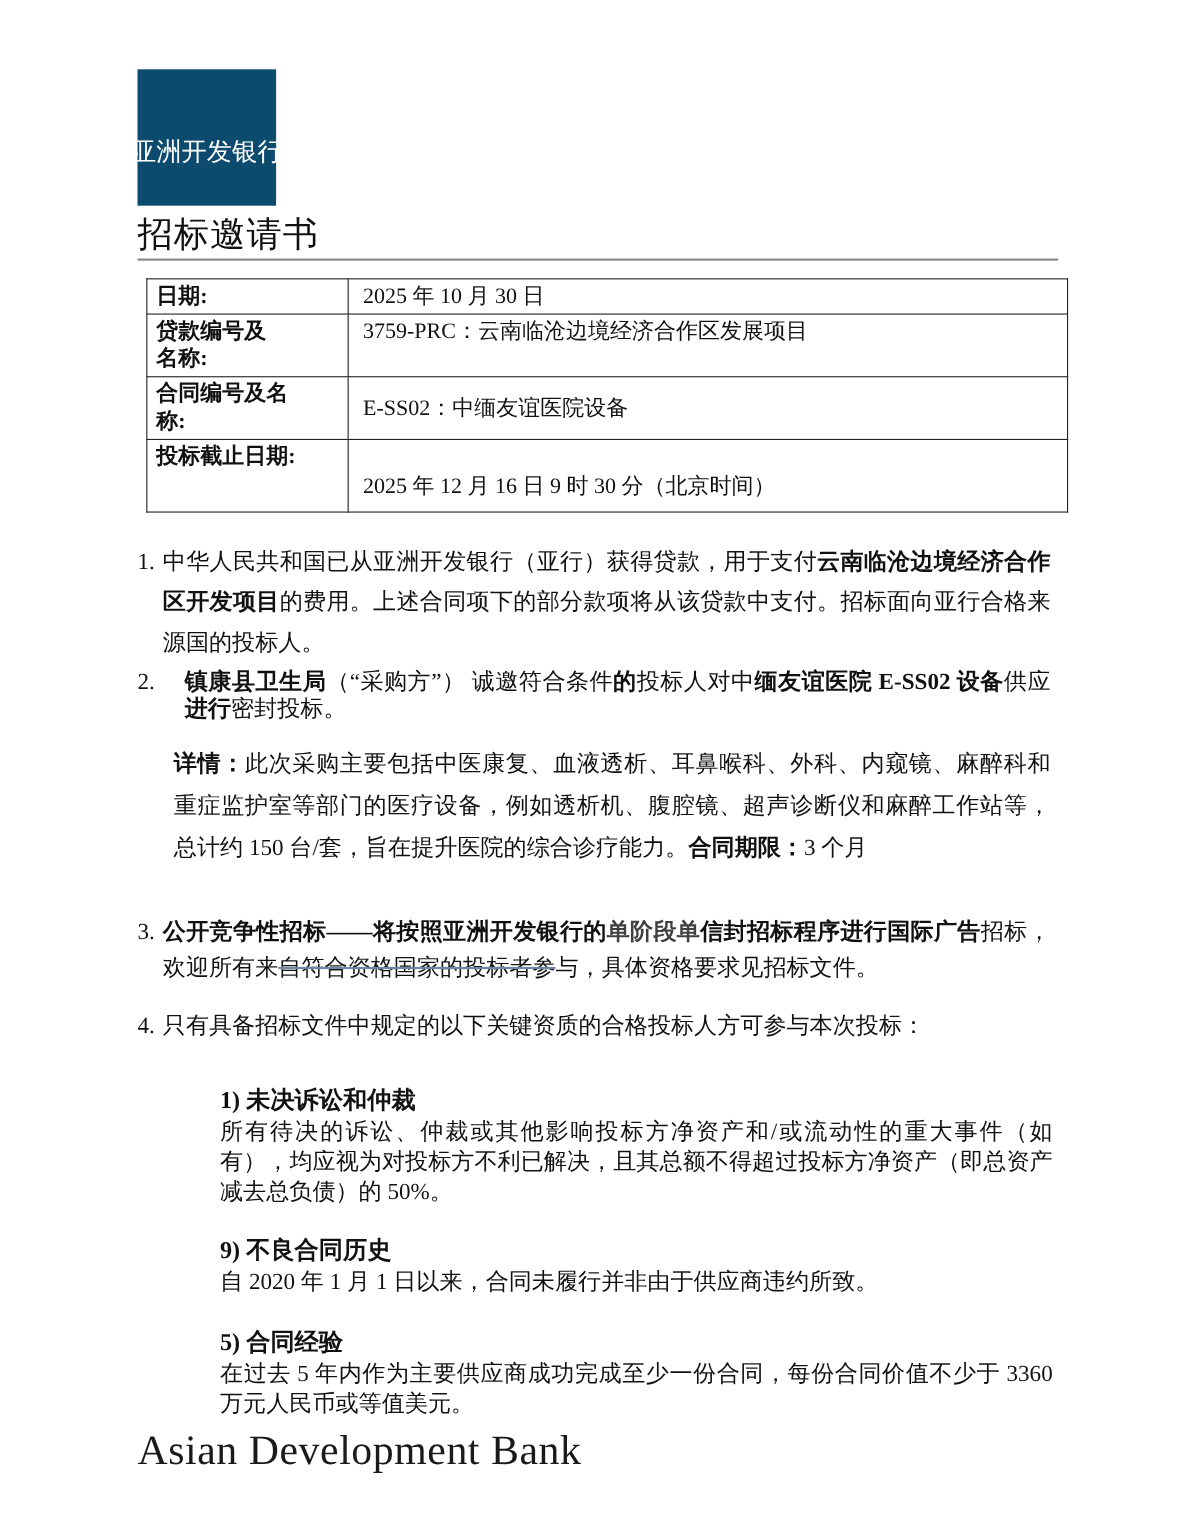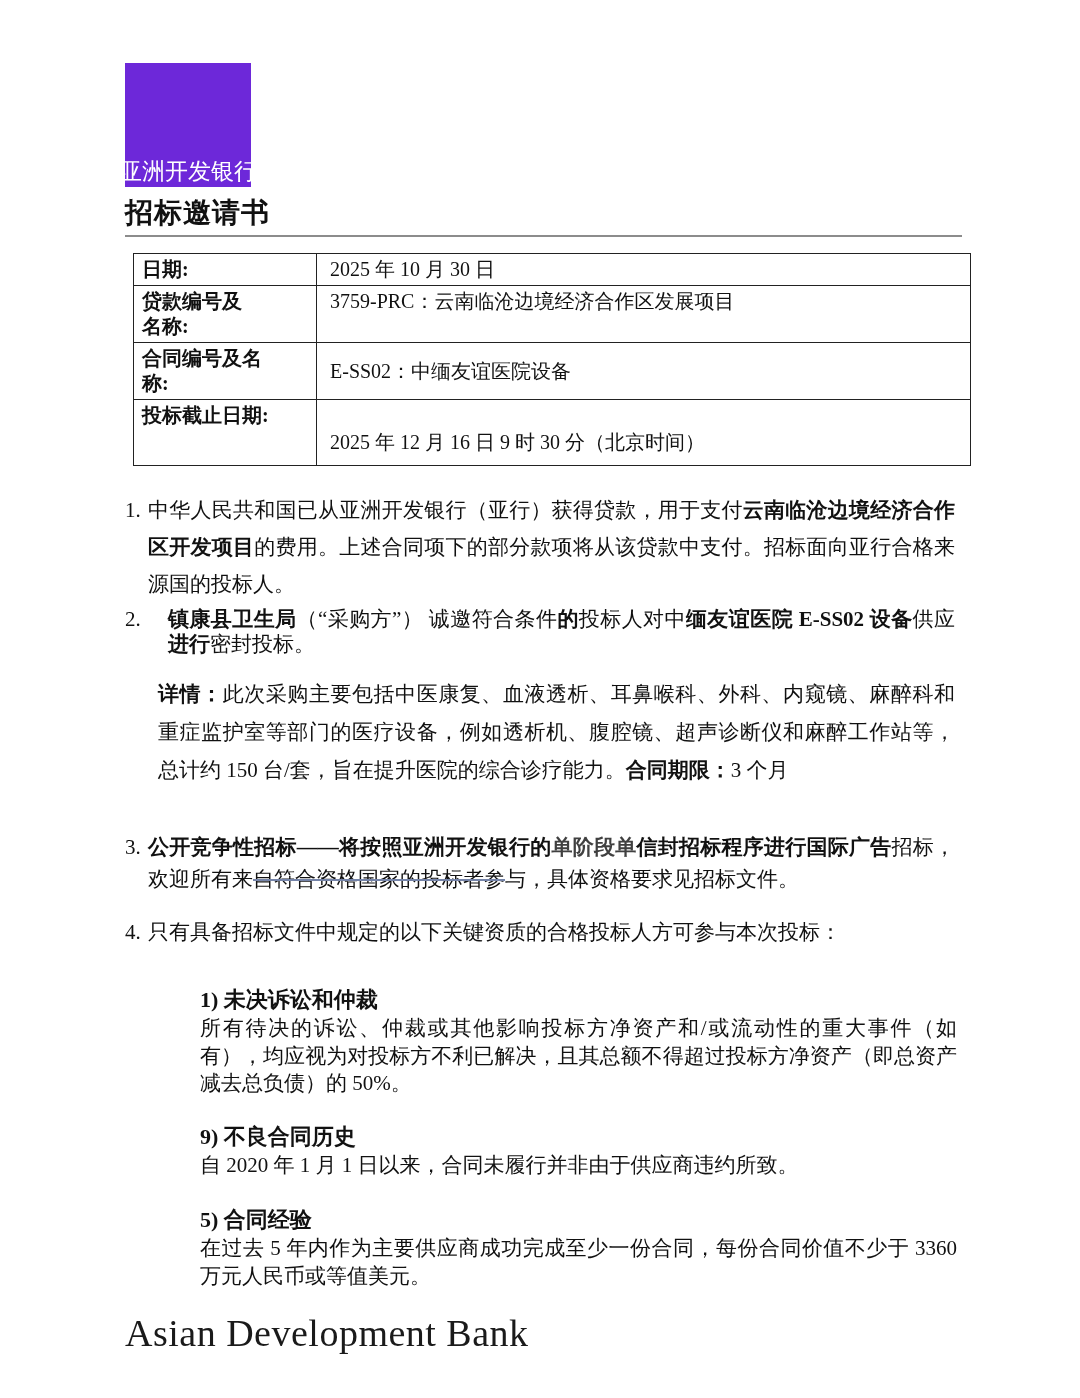--- a/index.html
+++ b/index.html
@@ -9,36 +9,36 @@
     box-sizing:border-box;
     padding:63px 118px 0 125px;
     background:#ffffff;
     font-family:"Liberation Serif","DejaVu Serif",serif;
     color:#111111;
     overflow:hidden;
   }
   
   .logo-box {
     width:126px; height:124px;
-    background:#6d28d9;
-    display:flex; align-items:flex-end; justify-content:center;
+    background:#0c4a6e;
+    display:flex; align-items:center; justify-content:center;
     box-sizing:border-box; padding-top:24px;
   }
   .logo-text {
     color:#ffffff; font-size:23px; letter-spacing:0px;
     font-family:"Liberation Sans","DejaVu Sans",sans-serif;
     white-space:nowrap;
   }
   
   .title-row {
     margin-top:6px; width:837px;
     border-bottom:2px solid #8c8c8c;
   }
   .page-title {
-    font-size:28px; font-weight:bold; line-height:40px;
+    font-size:32px; font-weight:normal; line-height:40px;
     letter-spacing:1px; margin:0; padding-bottom:2px;
   }
   
   .info-table {
     margin-top:16px; margin-left:8px;
     border-collapse:collapse; width:838px;
     table-layout:fixed;
   }
   .info-table td { border:1.5px solid #222222; font-size:20px; line-height:25px; }
   .info-table td.lbl {
@@ -61,21 +61,21 @@
   }
   .p3 { margin-top:42px; } .p3 .num { line-height:32px; } .p3 .body { line-height:32px; }
   .p4 { margin-top:24px; } .p4 .num { line-height:26px; } .p4 .body { line-height:26px; }
   
   .qual { margin-left:75px; width:757px; }
   .qual .heading { font-size:22px; font-weight:bold; line-height:26px; }
   .qual .qbody { font-size:21px; line-height:27.5px; text-align:justify; margin-top:2px; }
   .q1 { margin-top:42px; } .q2 { margin-top:26px; } .q3 { margin-top:28px; }
   
   .footer {
-    margin-top:22px; font-size:38px; line-height:42px;
+    margin-top:8px; font-size:38px; line-height:42px;
     color:#1a1a1a; letter-spacing:0.5px;
   }
   
   .b { font-weight:bold; }
   .link { color:#404040; }
   .strike {
     text-decoration:line-through;
     text-decoration-color:#7483a8;
     text-decoration-thickness:2px;
   }

